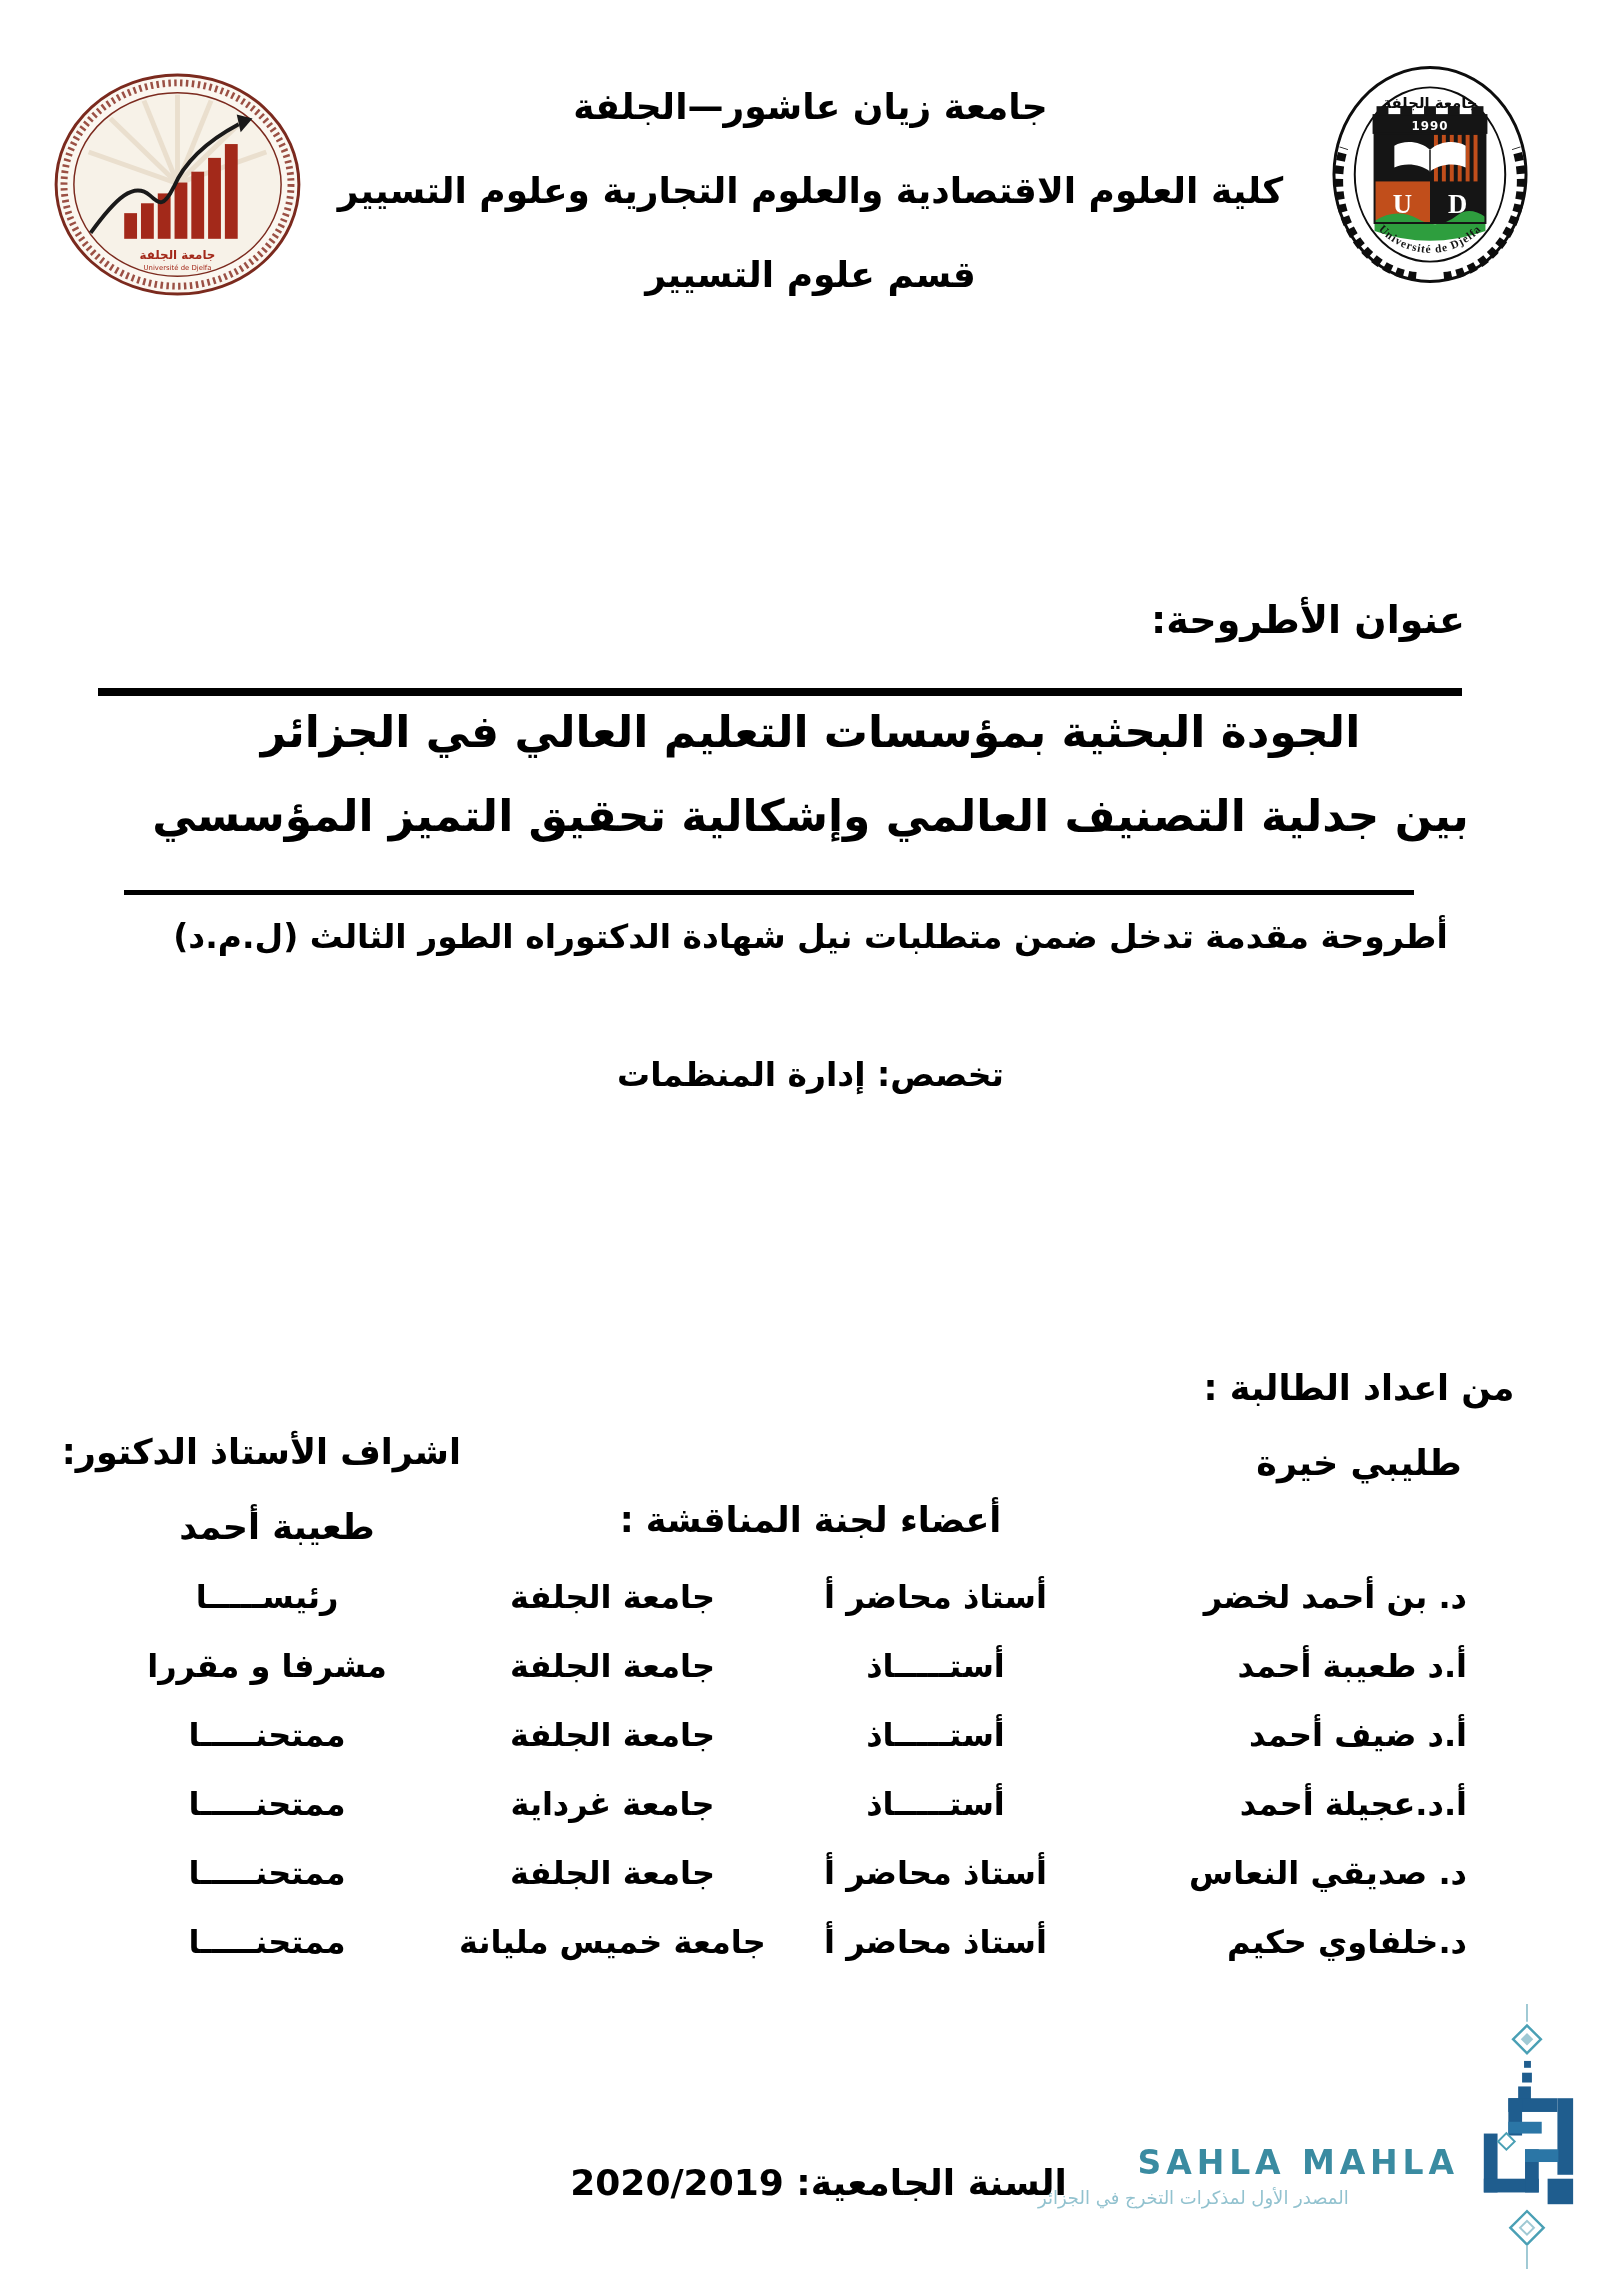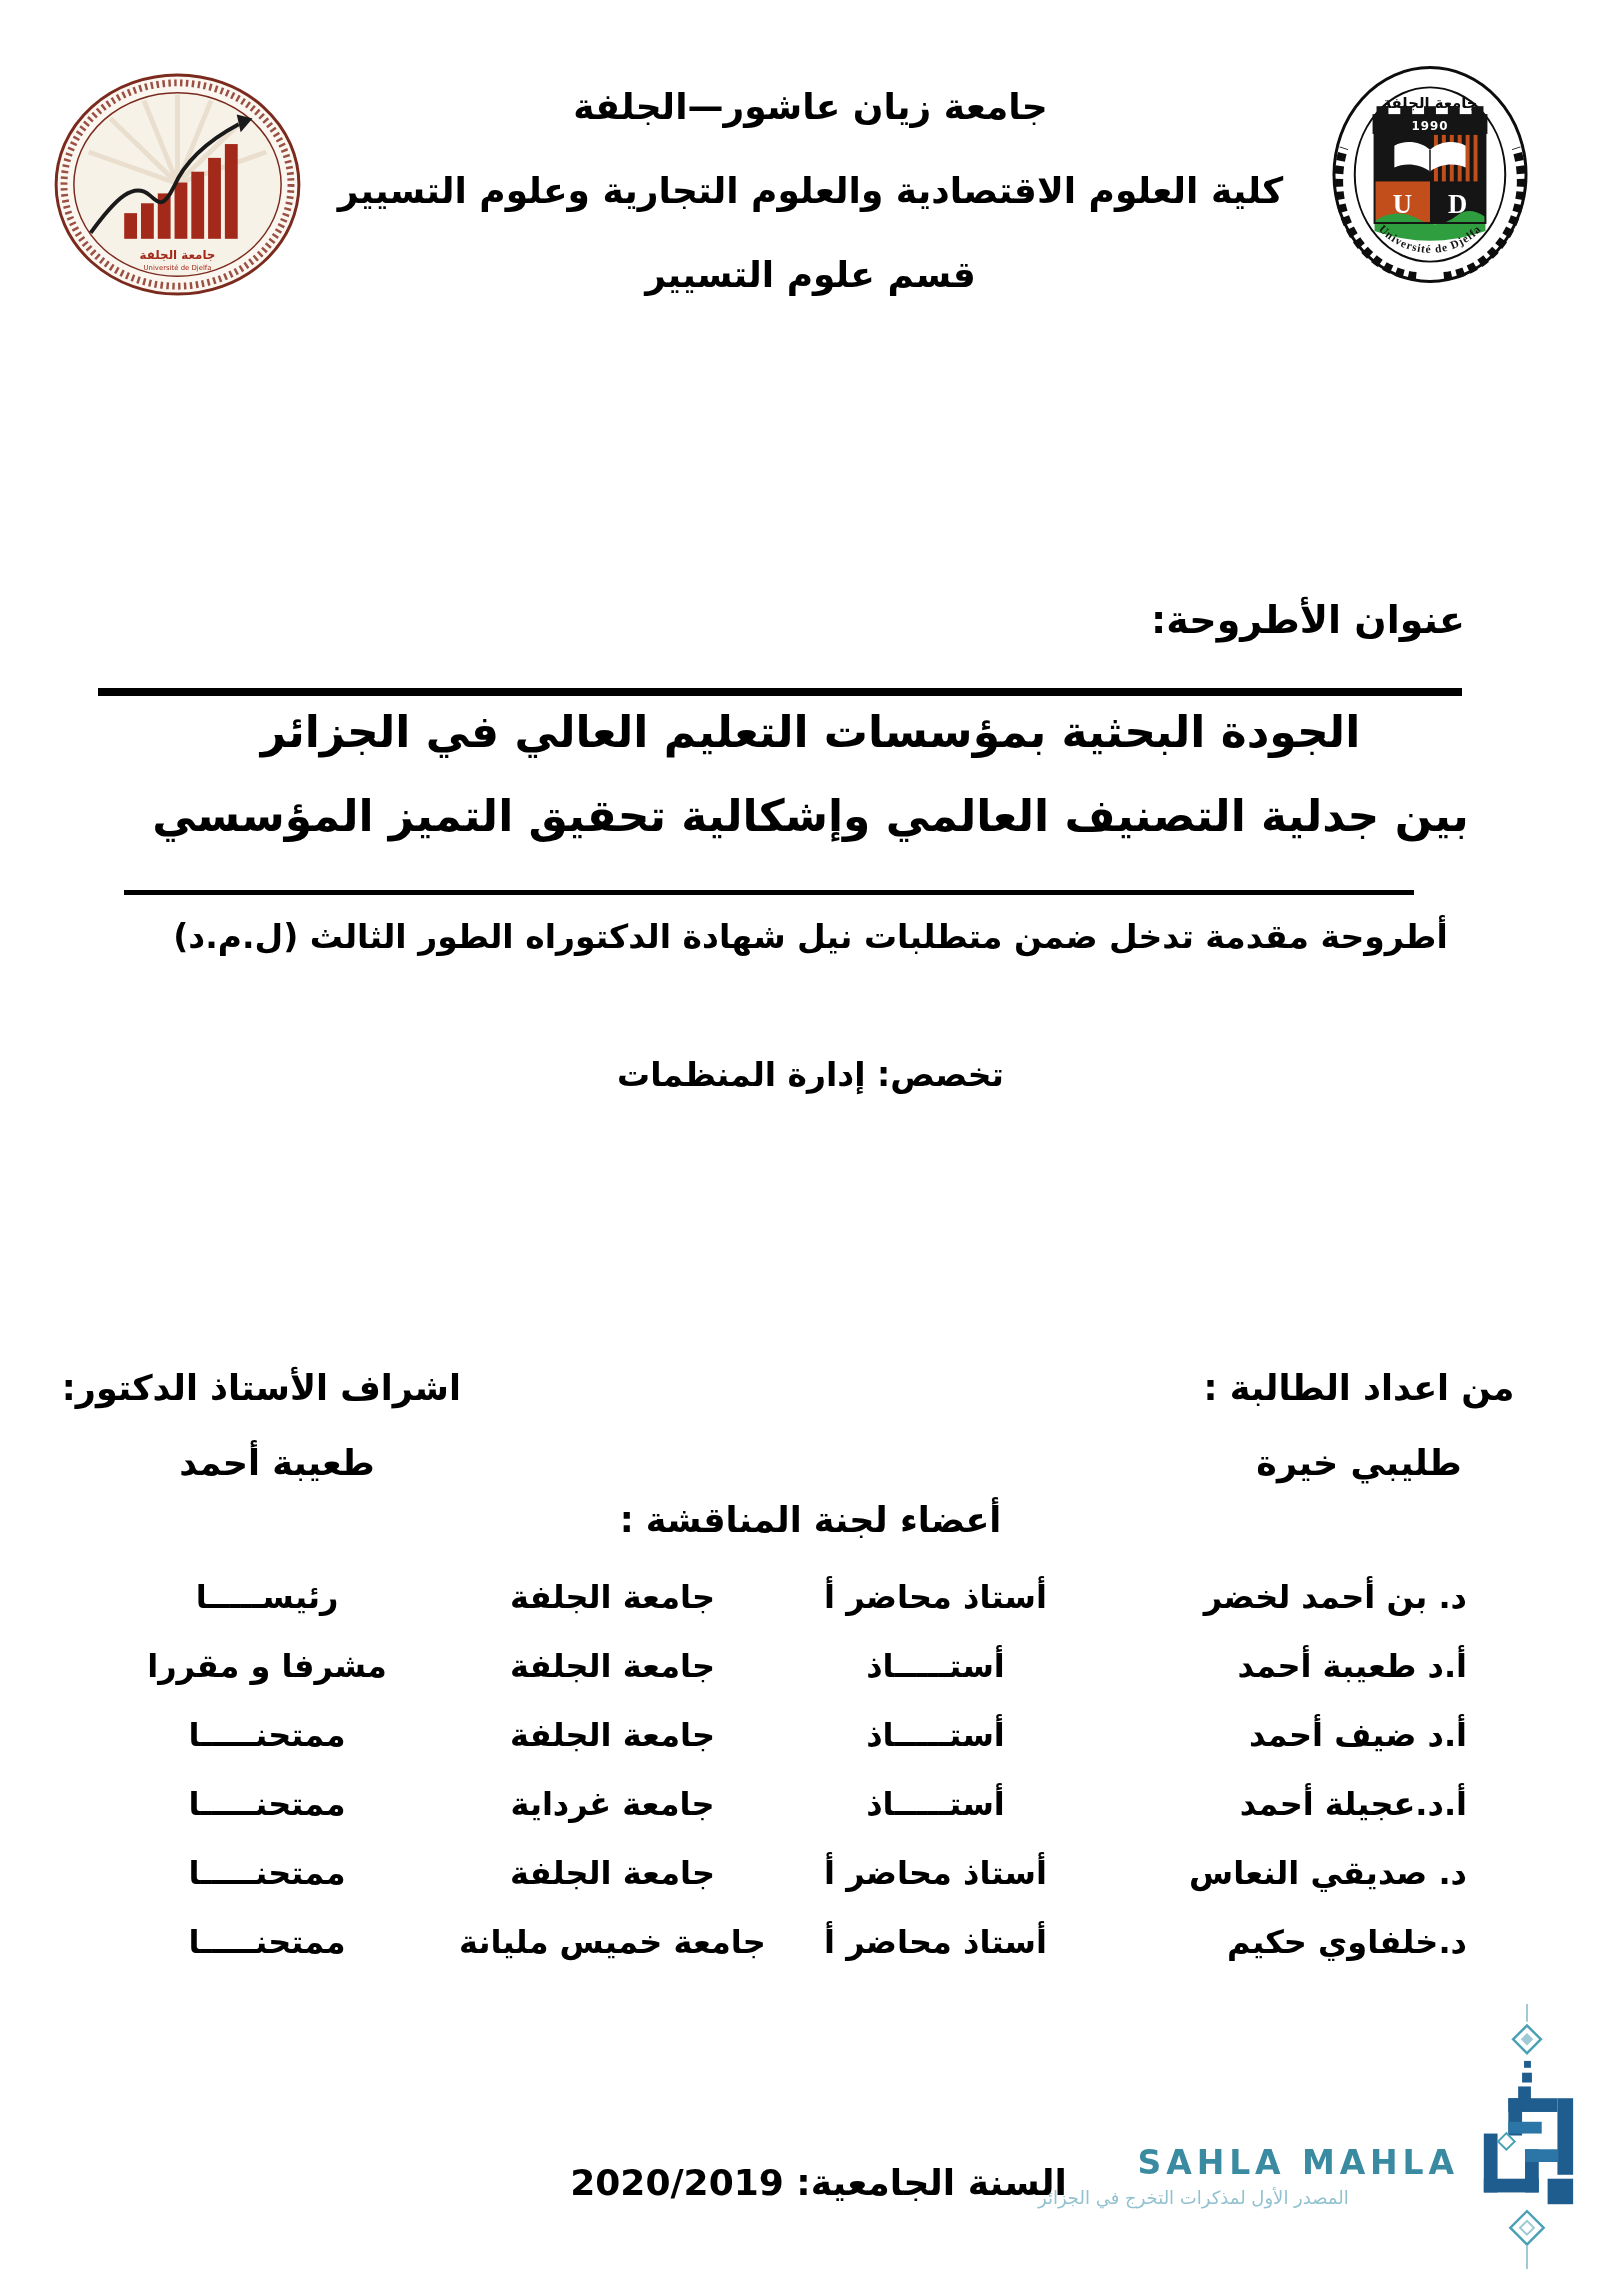--- a/index.html
+++ b/index.html
@@ -29,21 +29,21 @@
   .title-1 { top:706px; font-size:44px; font-weight:bold; }
   .title-2 { top:790px; font-size:44px; font-weight:bold; }
   .rule-thin { top:890px; left:124px; width:1290px; height:4.9px; background:#000; }
 
   .note      { top:917px;  font-size:33px; font-weight:bold; }
   .branch    { top:986px; font-size:33px; font-weight:bold; }
   .specialty { top:1055px; font-size:33px; font-weight:bold; }
 
   
   .student-block    { top:1368px; right:93px;  width:338px; text-align:center; }
-  .supervisor-block { top:1368px; left:93px;   width:368px; text-align:center; }
+  .supervisor-block { top:1432px; left:93px;   width:368px; text-align:center; }
   .pp-label { font-size:35px; font-weight:bold; white-space:nowrap; }
   .pp-name  { font-size:35px; font-weight:bold; margin-top:35px; white-space:nowrap; }
 
   .committee-heading { top:1500px; font-size:35px; font-weight:bold; }
 
   
   .committee-table {
     top:1562px; left:83px; width:1455px;
     display:grid;
     grid-template-columns:441px 323px 323px 1fr;

